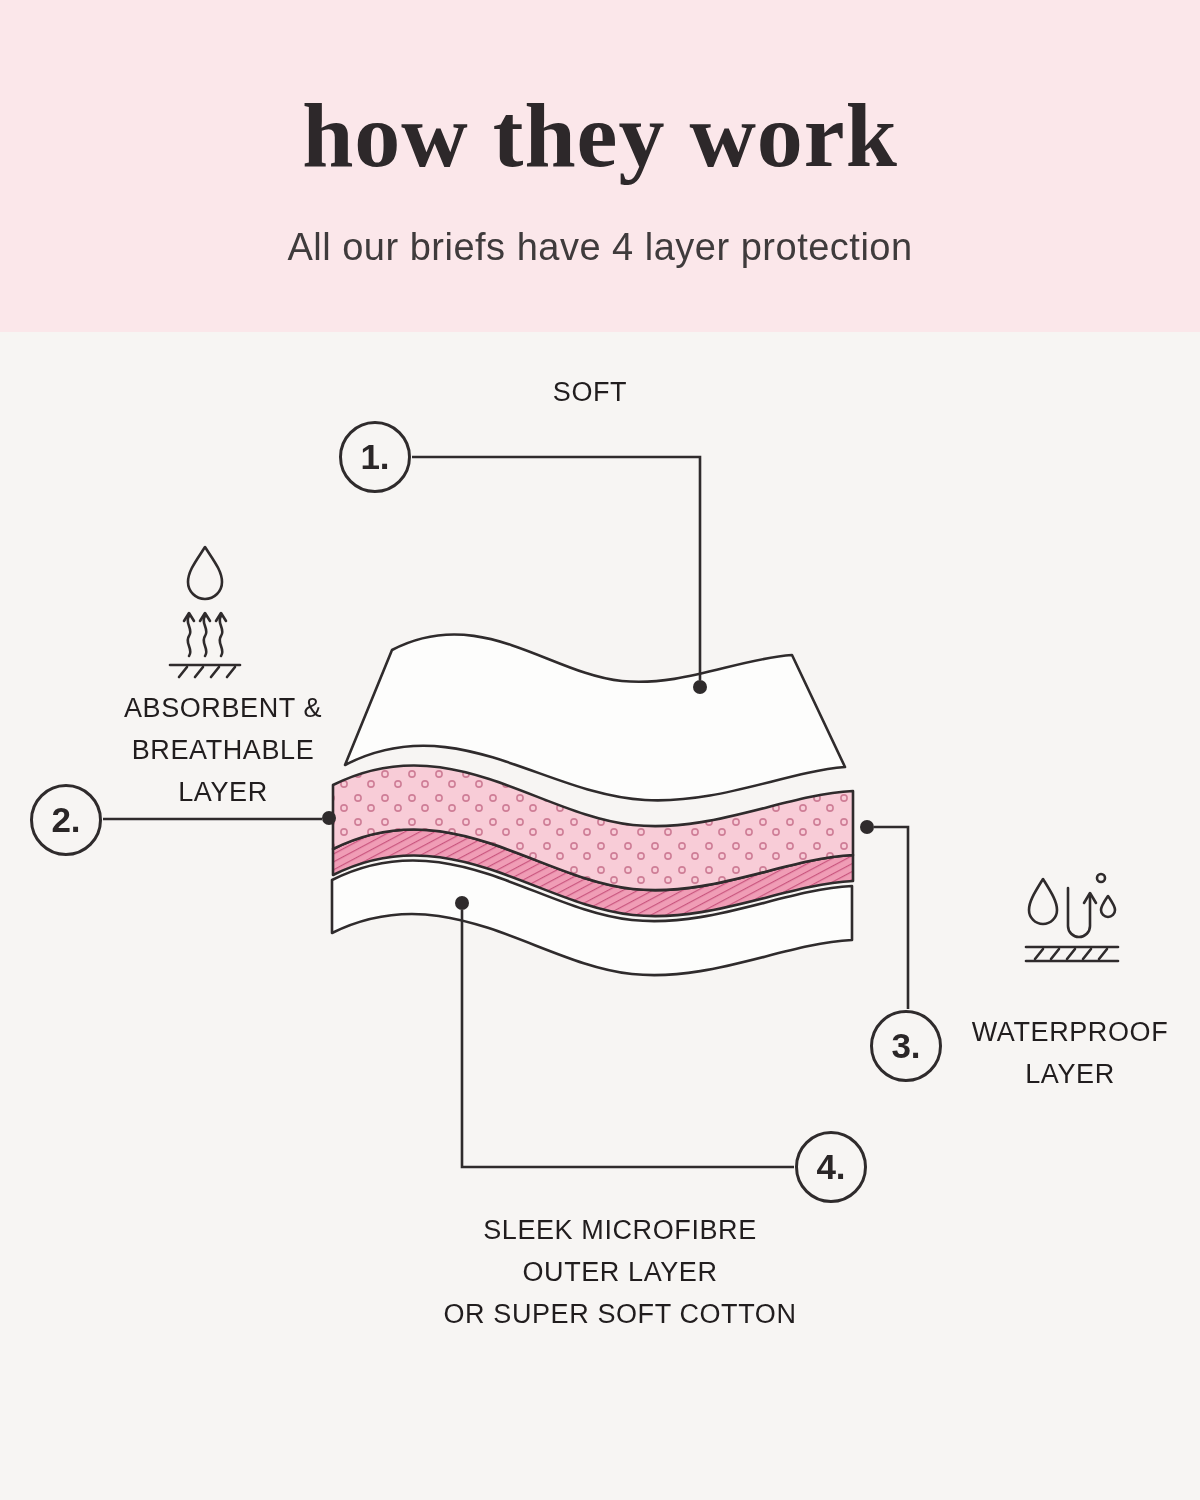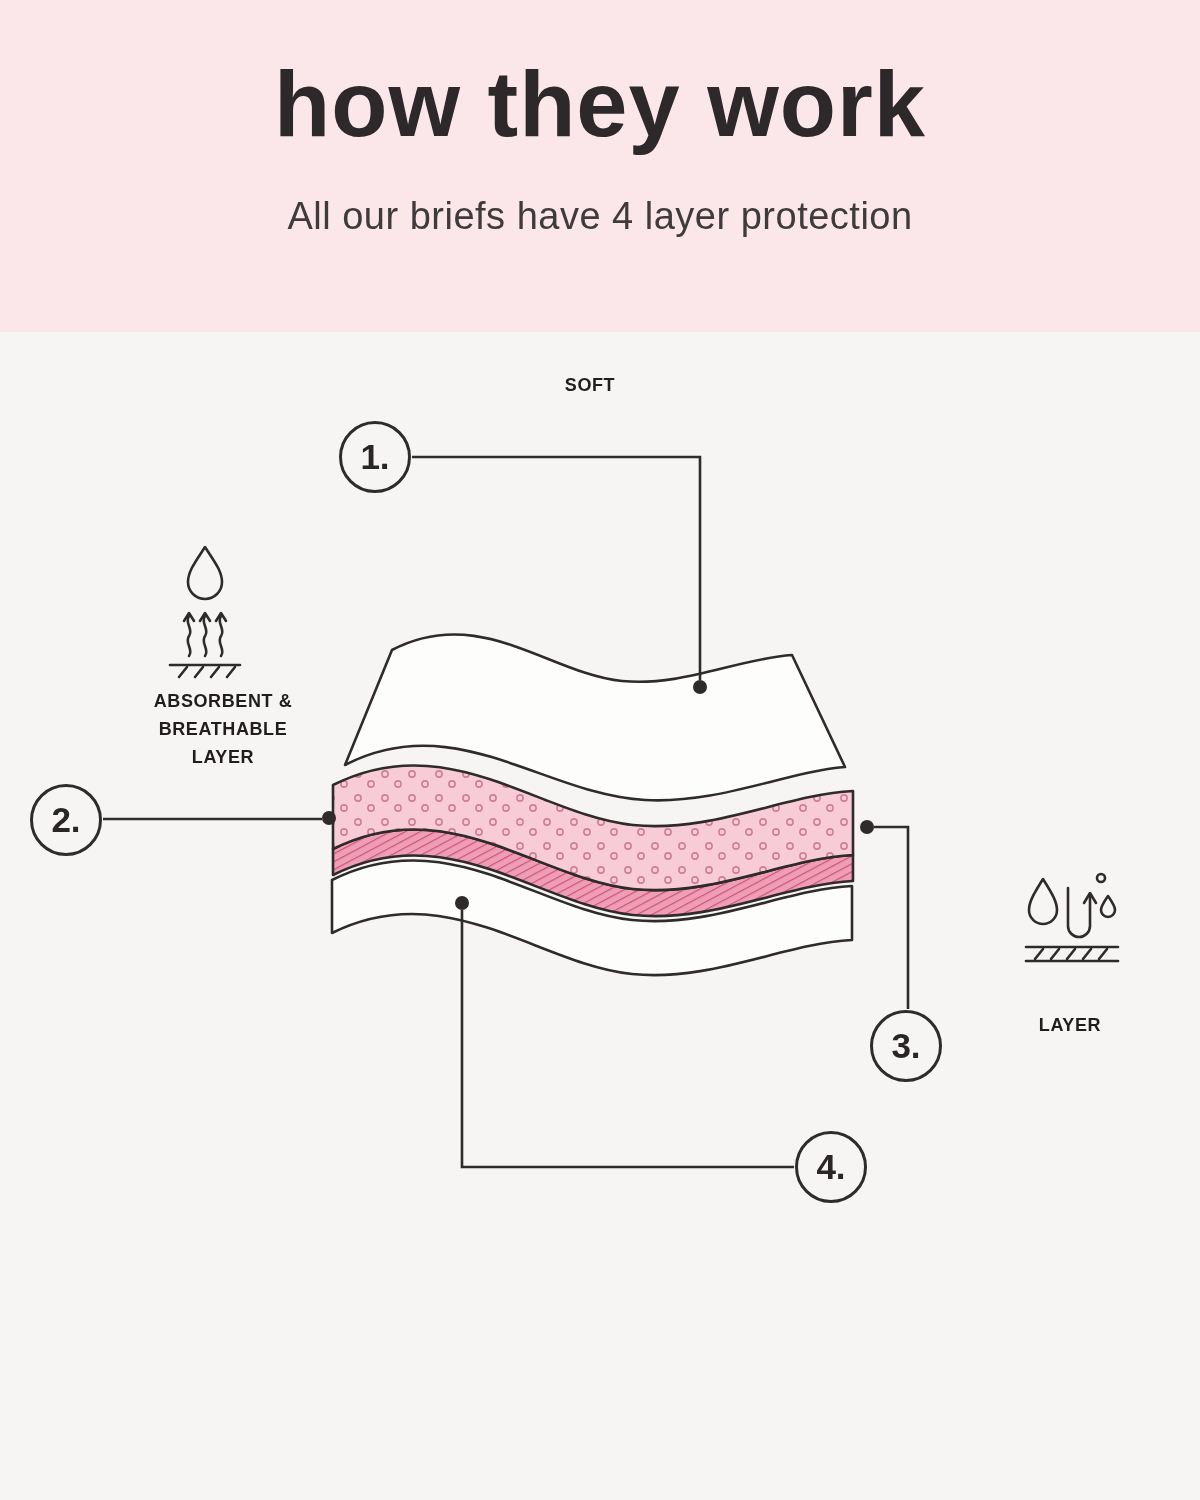--- a/index.html
+++ b/index.html
@@ -6,41 +6,41 @@
   body { font-family:"Liberation Sans", sans-serif; }
   .page {
     position:relative; width:1200px; height:1500px;
     background:#f7f5f3; overflow:hidden;
   }
   .banner {
     position:relative; width:100%; height:332px;
     background:#fbe7ea; text-align:center; z-index:2;
   }
   .banner h1 {
-    padding-top:52px; font-size:92px; font-weight:700;
+    padding-top:82px; font-size:92px; font-weight:700;
     color:#2d282a; letter-spacing:1px;
-    font-family:Liberation Sans, sans-serif;
+    font-family:Liberation Serif, serif;
   }
   .banner p {
     margin-top:38px; font-size:38px; font-weight:400;
     color:#3f3b3c; letter-spacing:0.5px;
   }
   .diagram-svg {
     position:absolute; left:0; top:0; z-index:1; pointer-events:none;
   }
   .num-circle {
     position:absolute; width:72px; height:72px;
     border:3.5px solid #2f2b2c; border-radius:50%;
     display:flex; align-items:center; justify-content:center;
     font-size:35px; font-weight:700; color:#2a2627;
     background:transparent; z-index:3;
   }
   .label {
     position:absolute; transform:translateX(-50%);
-    text-align:center; font-weight:700; font-size:18px;
+    text-align:center; font-weight:400; font-size:27px;
     letter-spacing:0.6px; color:#211d1e; line-height:1.55;
     z-index:3; white-space:nowrap;
   }
 </style>
 </head>
 <body>
 
 <div class="page">
 
   <header class="banner">
@@ -127,17 +127,23 @@
     <div>SOFT</div>
   </div>
 
   <div class="label" style="left:223px; top:688px">
     <div>ABSORBENT &amp;</div>
     <div>BREATHABLE</div>
     <div>LAYER</div>
   </div>
 
   <div class="label" style="left:1070px; top:1012px">
+    <div>WATERPROOF</div>
     <div>LAYER</div>
   </div>
 
+  <div class="label" style="left:620px; top:1210px">
+    <div>SLEEK MICROFIBRE</div>
+    <div>OUTER LAYER</div>
+    <div>OR SUPER SOFT COTTON</div>
+  </div>
 
 </div>
 
 </body></html>

